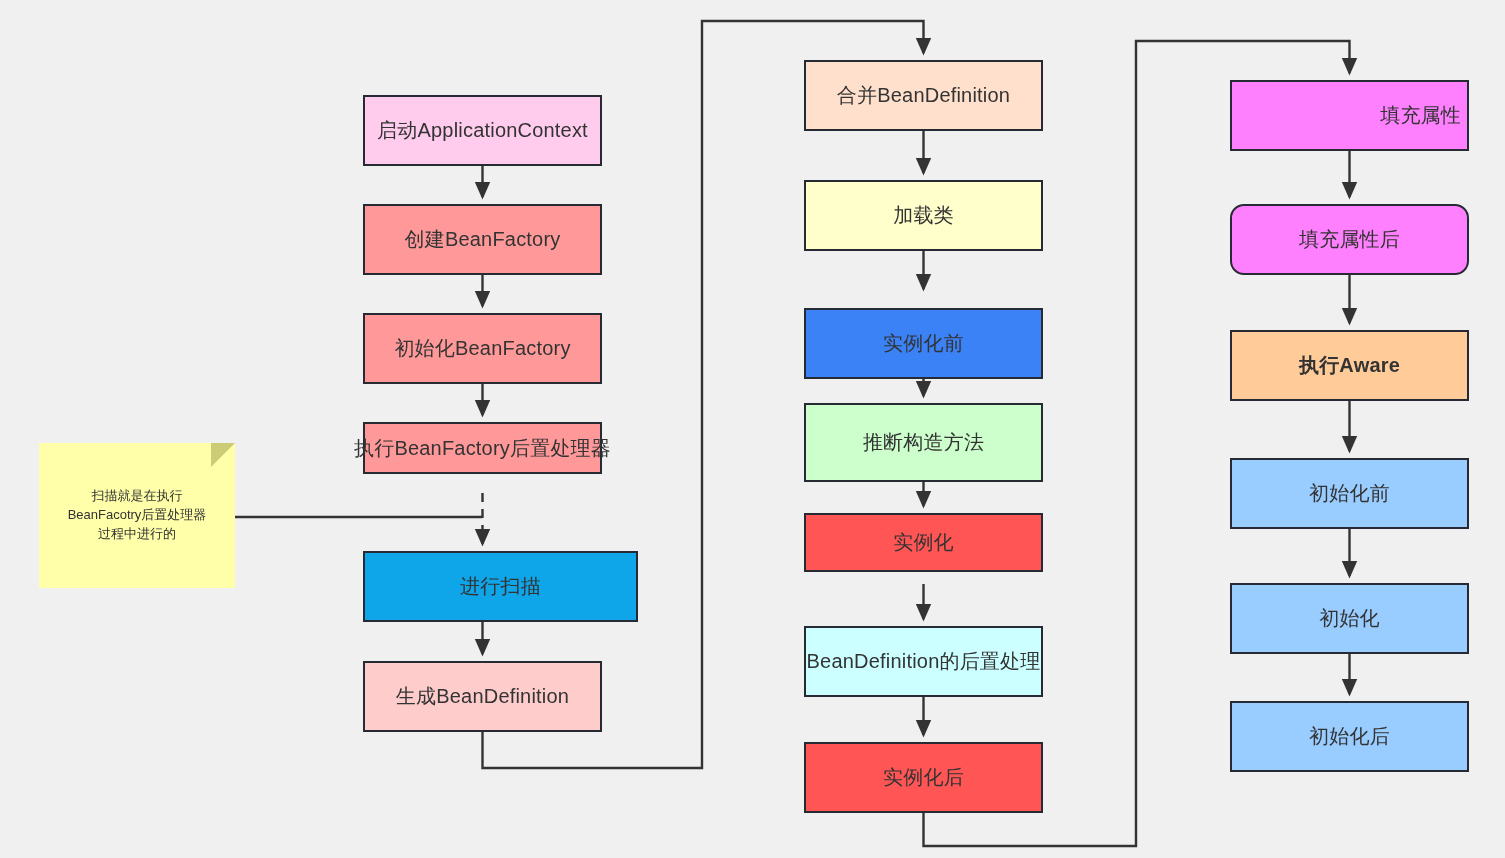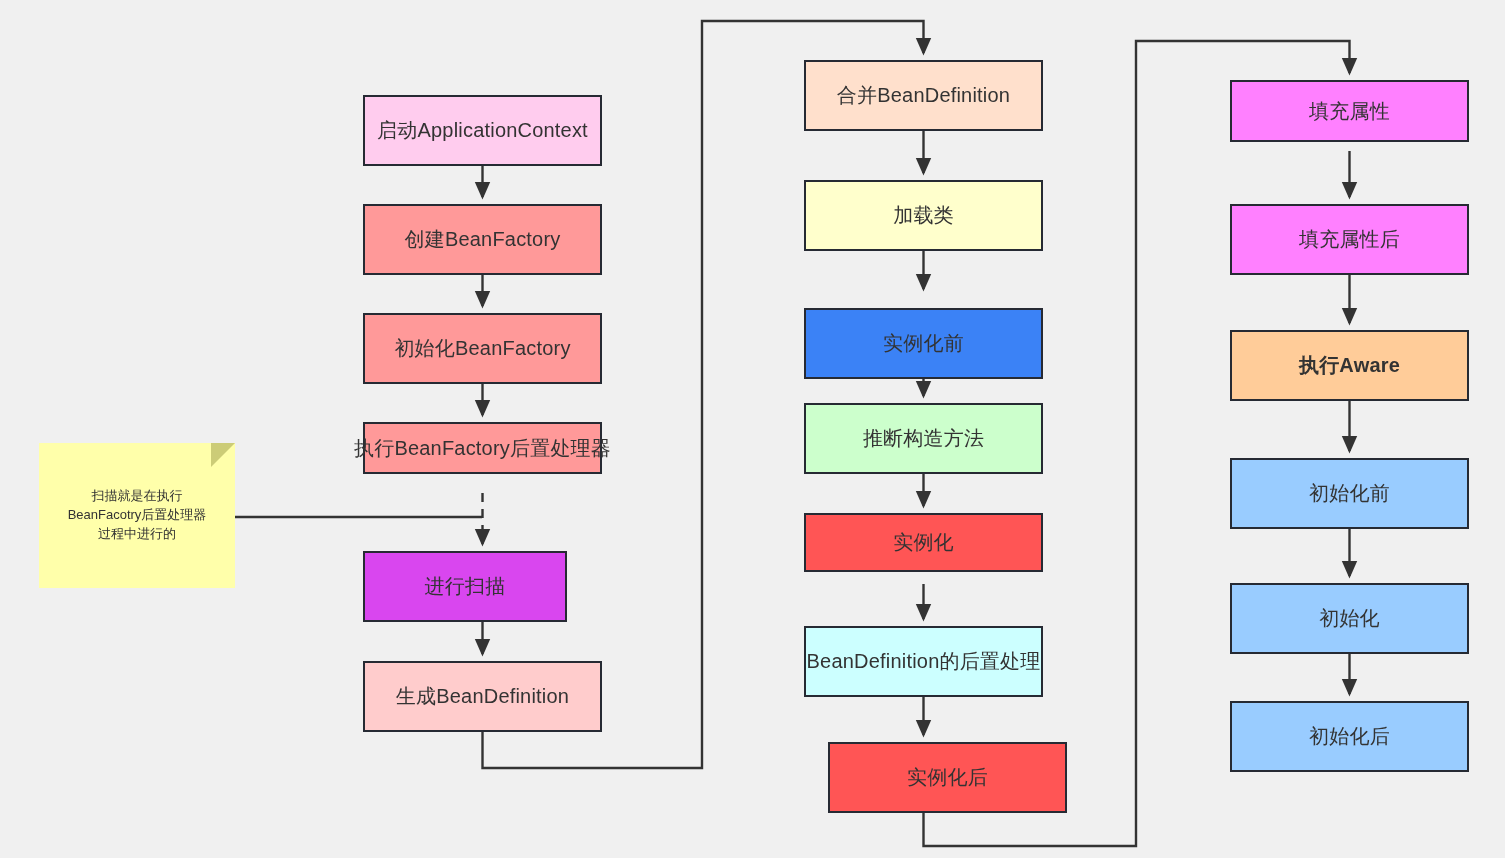--- a/index.html
+++ b/index.html
@@ -105,51 +105,51 @@
       </div>
       <div class="node" id="n2" style="left: 363px; top: 204px; width: 239px; height: 71px; background: rgb(255, 153, 153);">
         <span>创建BeanFactory</span>
       </div>
       <div class="node" id="n3" style="left: 363px; top: 313px; width: 239px; height: 71px; background: rgb(255, 153, 153);">
         <span>初始化BeanFactory</span>
       </div>
       <div class="node" id="n4" style="left: 363px; top: 422px; width: 239px; height: 52px; background: rgb(255, 153, 153);">
         <span>执行BeanFactory后置处理器</span>
       </div>
-      <div class="node" id="n5" style="left: 363px; top: 551px; width: 204px; height: 71px; background: #d946ef;">
+      <div class="node" id="n5" style="left: 363px; top: 551px; width: 275px; height: 71px; background: #0ea5e9;">
         <span>进行扫描</span>
       </div>
       <div class="node" id="n6" style="left: 363px; top: 661px; width: 239px; height: 71px; background: rgb(255, 204, 204);">
         <span>生成BeanDefinition</span>
       </div>
       <div class="node" id="n7" style="left: 804px; top: 60px; width: 239px; height: 71px; background: rgb(255, 224, 204);">
         <span>合并BeanDefinition</span>
       </div>
       <div class="node" id="n8" style="left: 804px; top: 180px; width: 239px; height: 71px; background: rgb(255, 255, 204);">
         <span>加载类</span>
       </div>
       <div class="node" id="n9" style="left: 804px; top: 308px; width: 239px; height: 71px; background: #3b82f6;">
         <span>实例化前</span>
       </div>
-      <div class="node" id="n10" style="left: 804px; top: 403px; width: 239px; height: 71px; background: rgb(204, 255, 204);">
+      <div class="node" id="n10" style="left: 804px; top: 403px; width: 239px; height: 79px; background: rgb(204, 255, 204);">
         <span>推断构造方法</span>
       </div>
       <div class="node" id="n11" style="left: 804px; top: 513px; width: 239px; height: 59px; background: rgb(255, 85, 85);">
         <span>实例化</span>
       </div>
       <div class="node" id="n12" style="left: 804px; top: 626px; width: 239px; height: 71px; background: rgb(204, 255, 255);">
         <span>BeanDefinition的后置处理</span>
       </div>
-      <div class="node" id="n13" style="left: 828px; top: 742px; width: 239px; height: 71px; background: rgb(255, 85, 85);">
+      <div class="node" id="n13" style="left: 804px; top: 742px; width: 239px; height: 71px; background: rgb(255, 85, 85);">
         <span>实例化后</span>
       </div>
-      <div class="node" id="n14" style="left: 1230px; top: 80px; width: 239px; height: 62px; background: rgb(255, 128, 255);">
+      <div class="node" id="n14" style="left: 1230px; top: 80px; width: 239px; height: 71px; background: rgb(255, 128, 255); justify-content: flex-end;">
         <span>填充属性</span>
       </div>
-      <div class="node" id="n15" style="left: 1230px; top: 204px; width: 239px; height: 71px; background: rgb(255, 128, 255);">
+      <div class="node" id="n15" style="left: 1230px; top: 204px; width: 239px; height: 71px; background: rgb(255, 128, 255); border-radius: 14px;">
         <span>填充属性后</span>
       </div>
       <div class="node" id="n16" style="left: 1230px; top: 330px; width: 239px; height: 71px; background: rgb(255, 204, 153); font-weight: bold;">
         <span>执行Aware</span>
       </div>
       <div class="node" id="n17" style="left: 1230px; top: 458px; width: 239px; height: 71px; background: rgb(153, 204, 255);">
         <span>初始化前</span>
       </div>
       <div class="node" id="n18" style="left: 1230px; top: 583px; width: 239px; height: 71px; background: rgb(153, 204, 255); font-family: Liberation Serif, serif;">
         <span>初始化</span>

